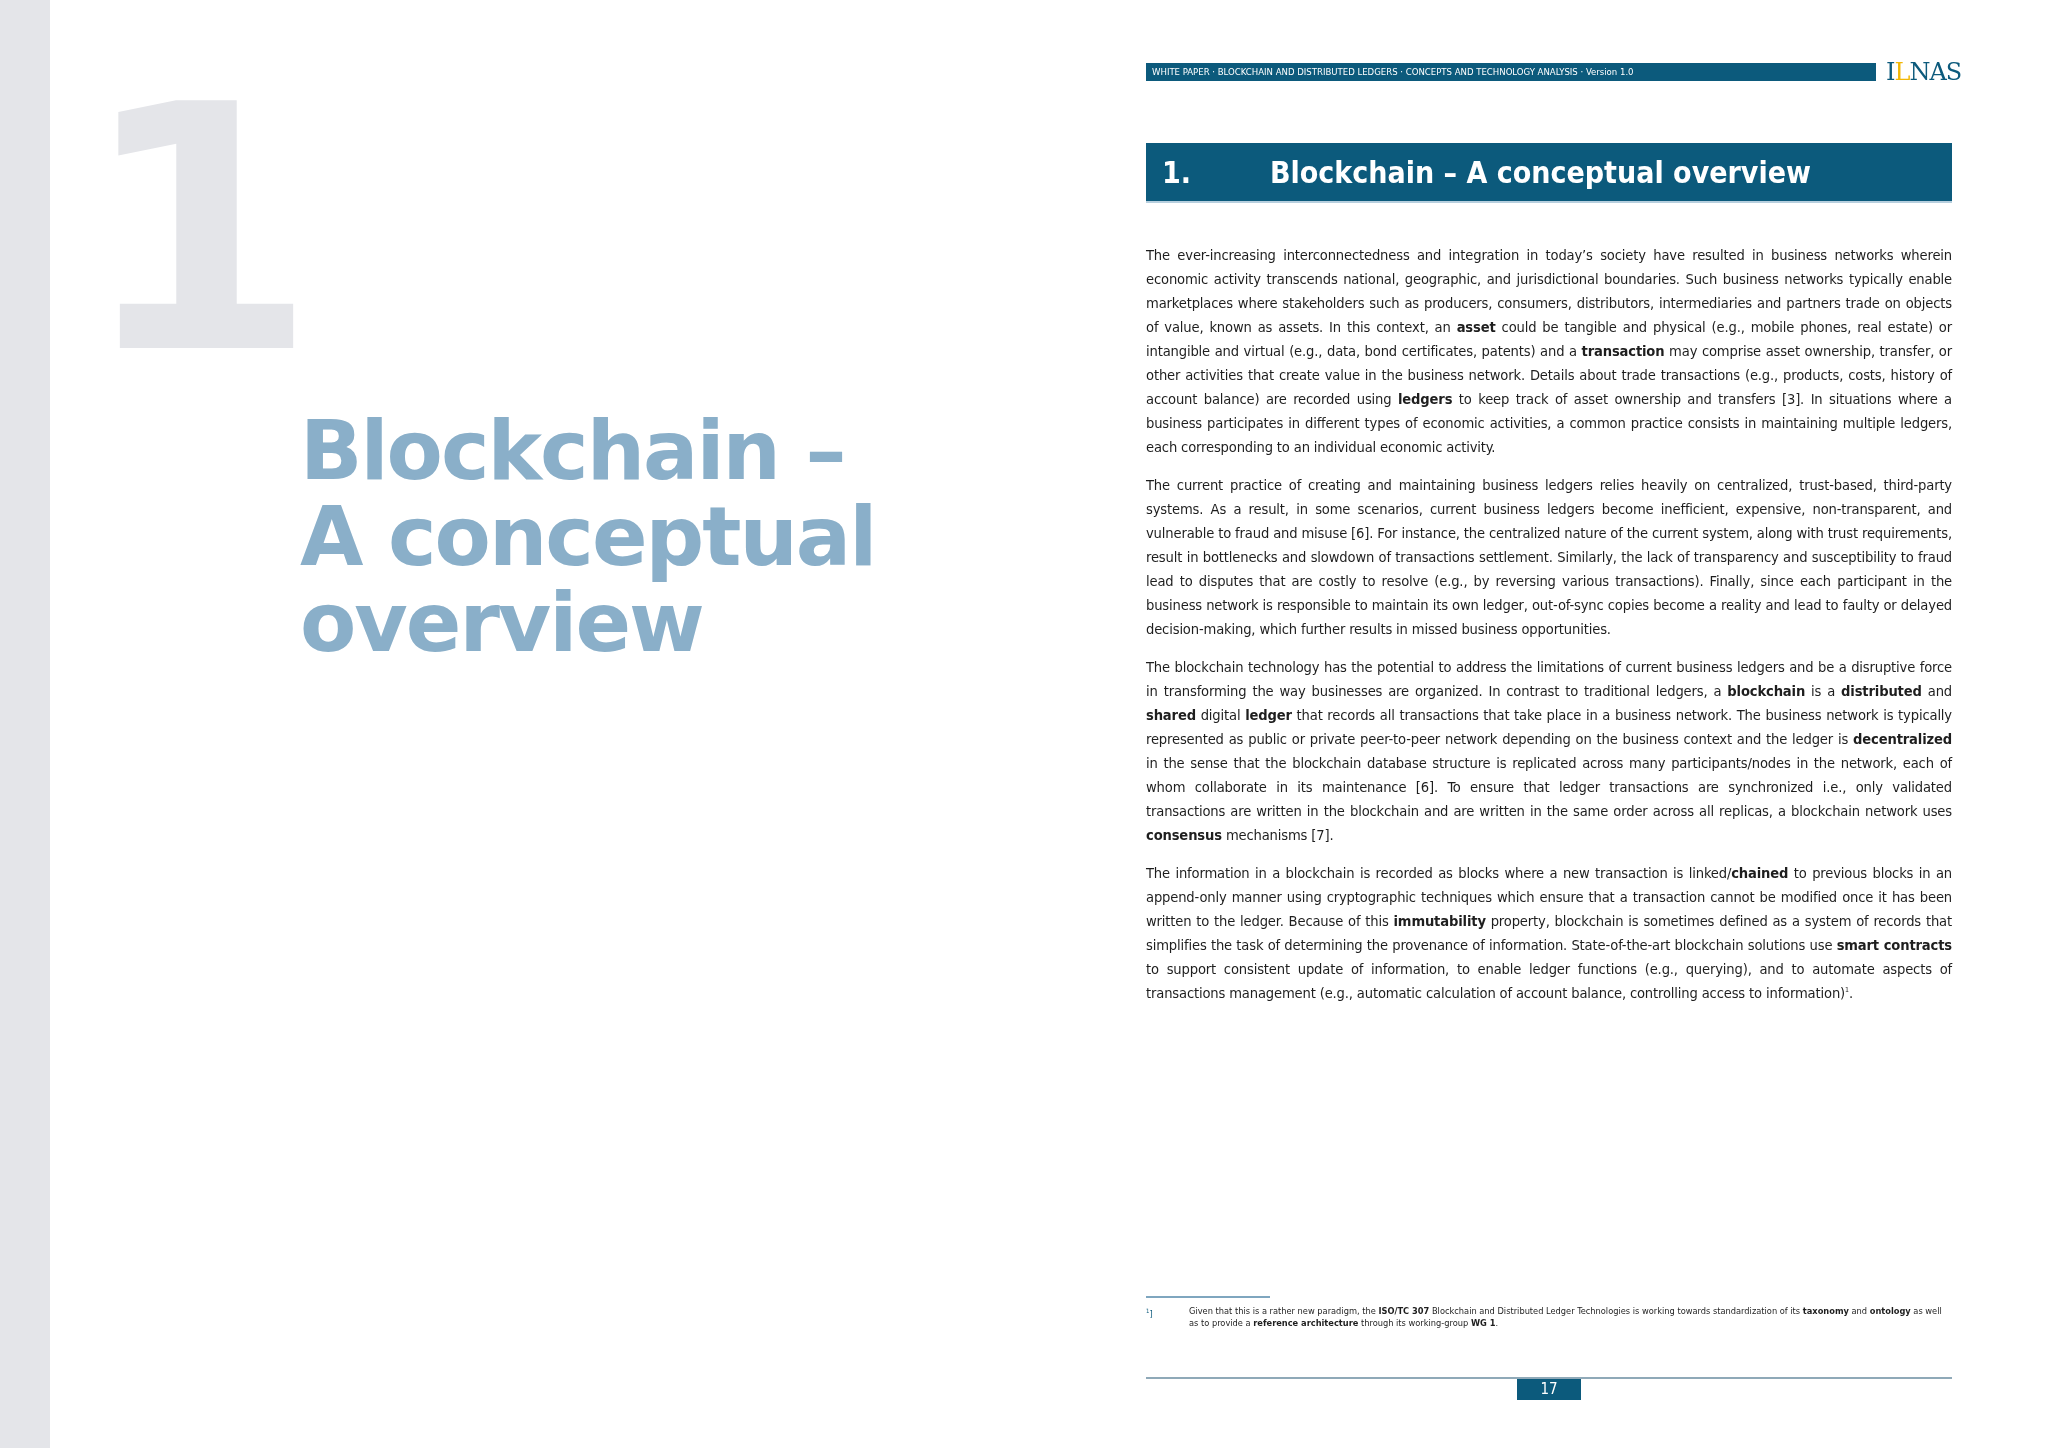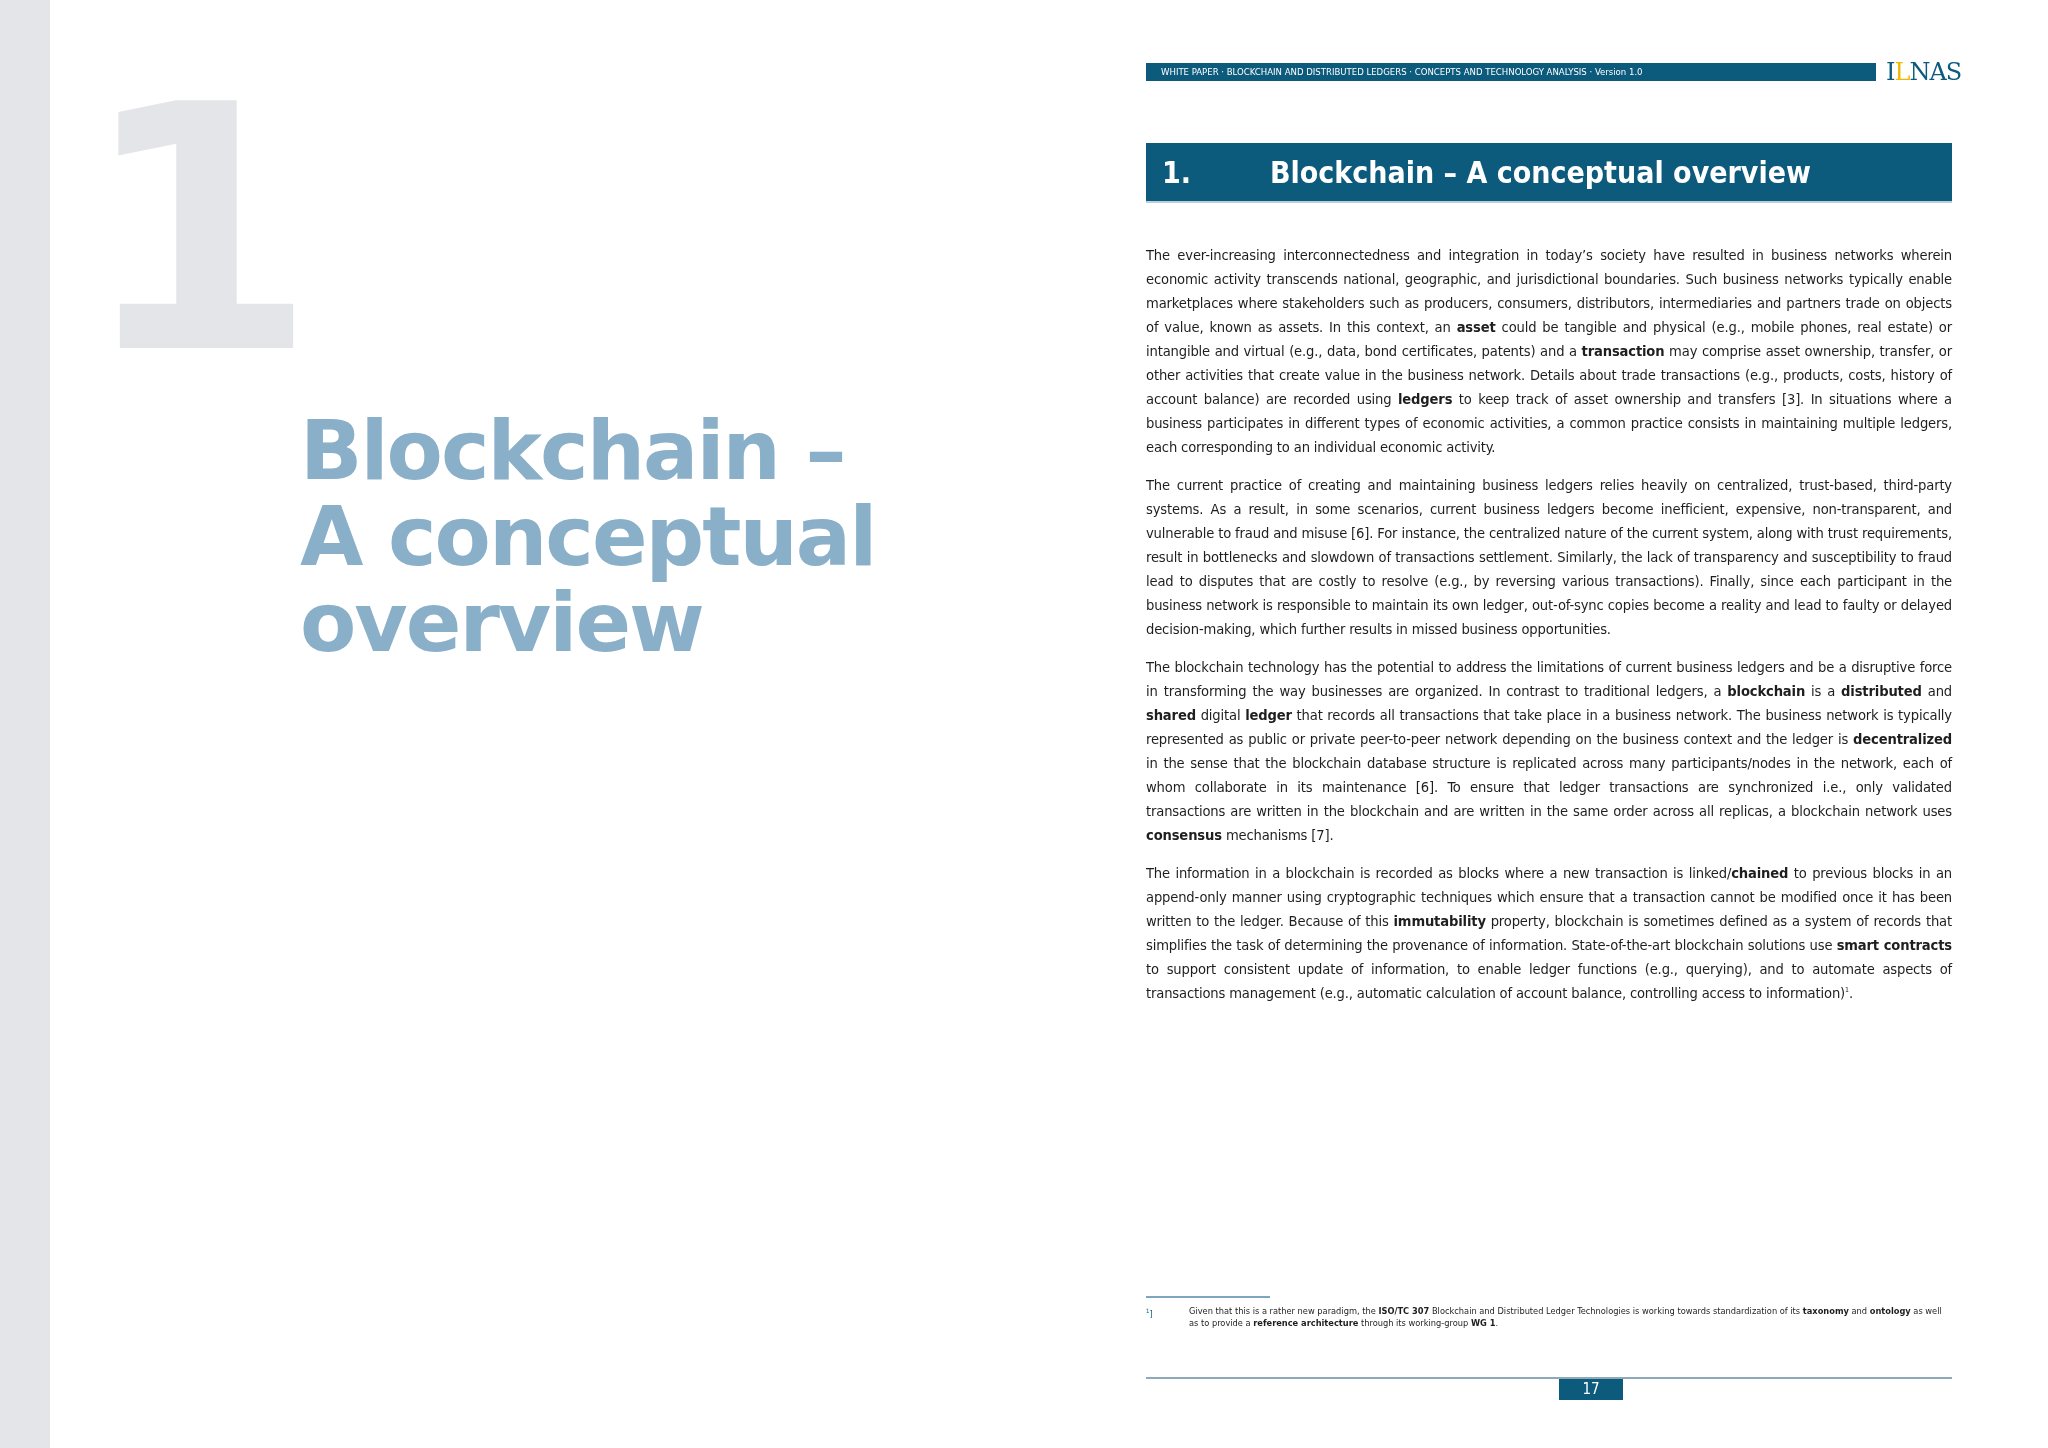--- a/index.html
+++ b/index.html
@@ -51,21 +51,21 @@
       position: absolute;
       left: 1146px;
       top: 63px;
       width: 730px;
       height: 18px;
       background: #0c5a7c;
       color: #ffffff;
       font-family: "DejaVu Sans Condensed", "DejaVu Sans", sans-serif;
       font-size: 9.5px;
       line-height: 18px;
-      padding-left: 15px;
+      padding-left: 6px;
       box-sizing: border-box;
       white-space: nowrap;
       overflow: hidden;
     }
     .logo {
       position: absolute;
       left: 1886px;
       top: 58px;
       font-family: "DejaVu Serif", "Liberation Serif", serif;
       font-size: 24px;
@@ -150,21 +150,21 @@
     .footer-rule {
       position: absolute;
       left: 1146px;
       top: 1377px;
       width: 806px;
       height: 2px;
       background: #8fa9b8;
     }
     .page-number {
       position: absolute;
-      left: 1559px;
+      left: 1517px;
       top: 1379px;
       width: 64px;
       height: 21px;
       background: #0c5a7c;
       color: #ffffff;
       font-family: "DejaVu Sans Condensed", "DejaVu Sans", sans-serif;
       font-size: 15px;
       line-height: 21px;
       text-align: center;
     }

